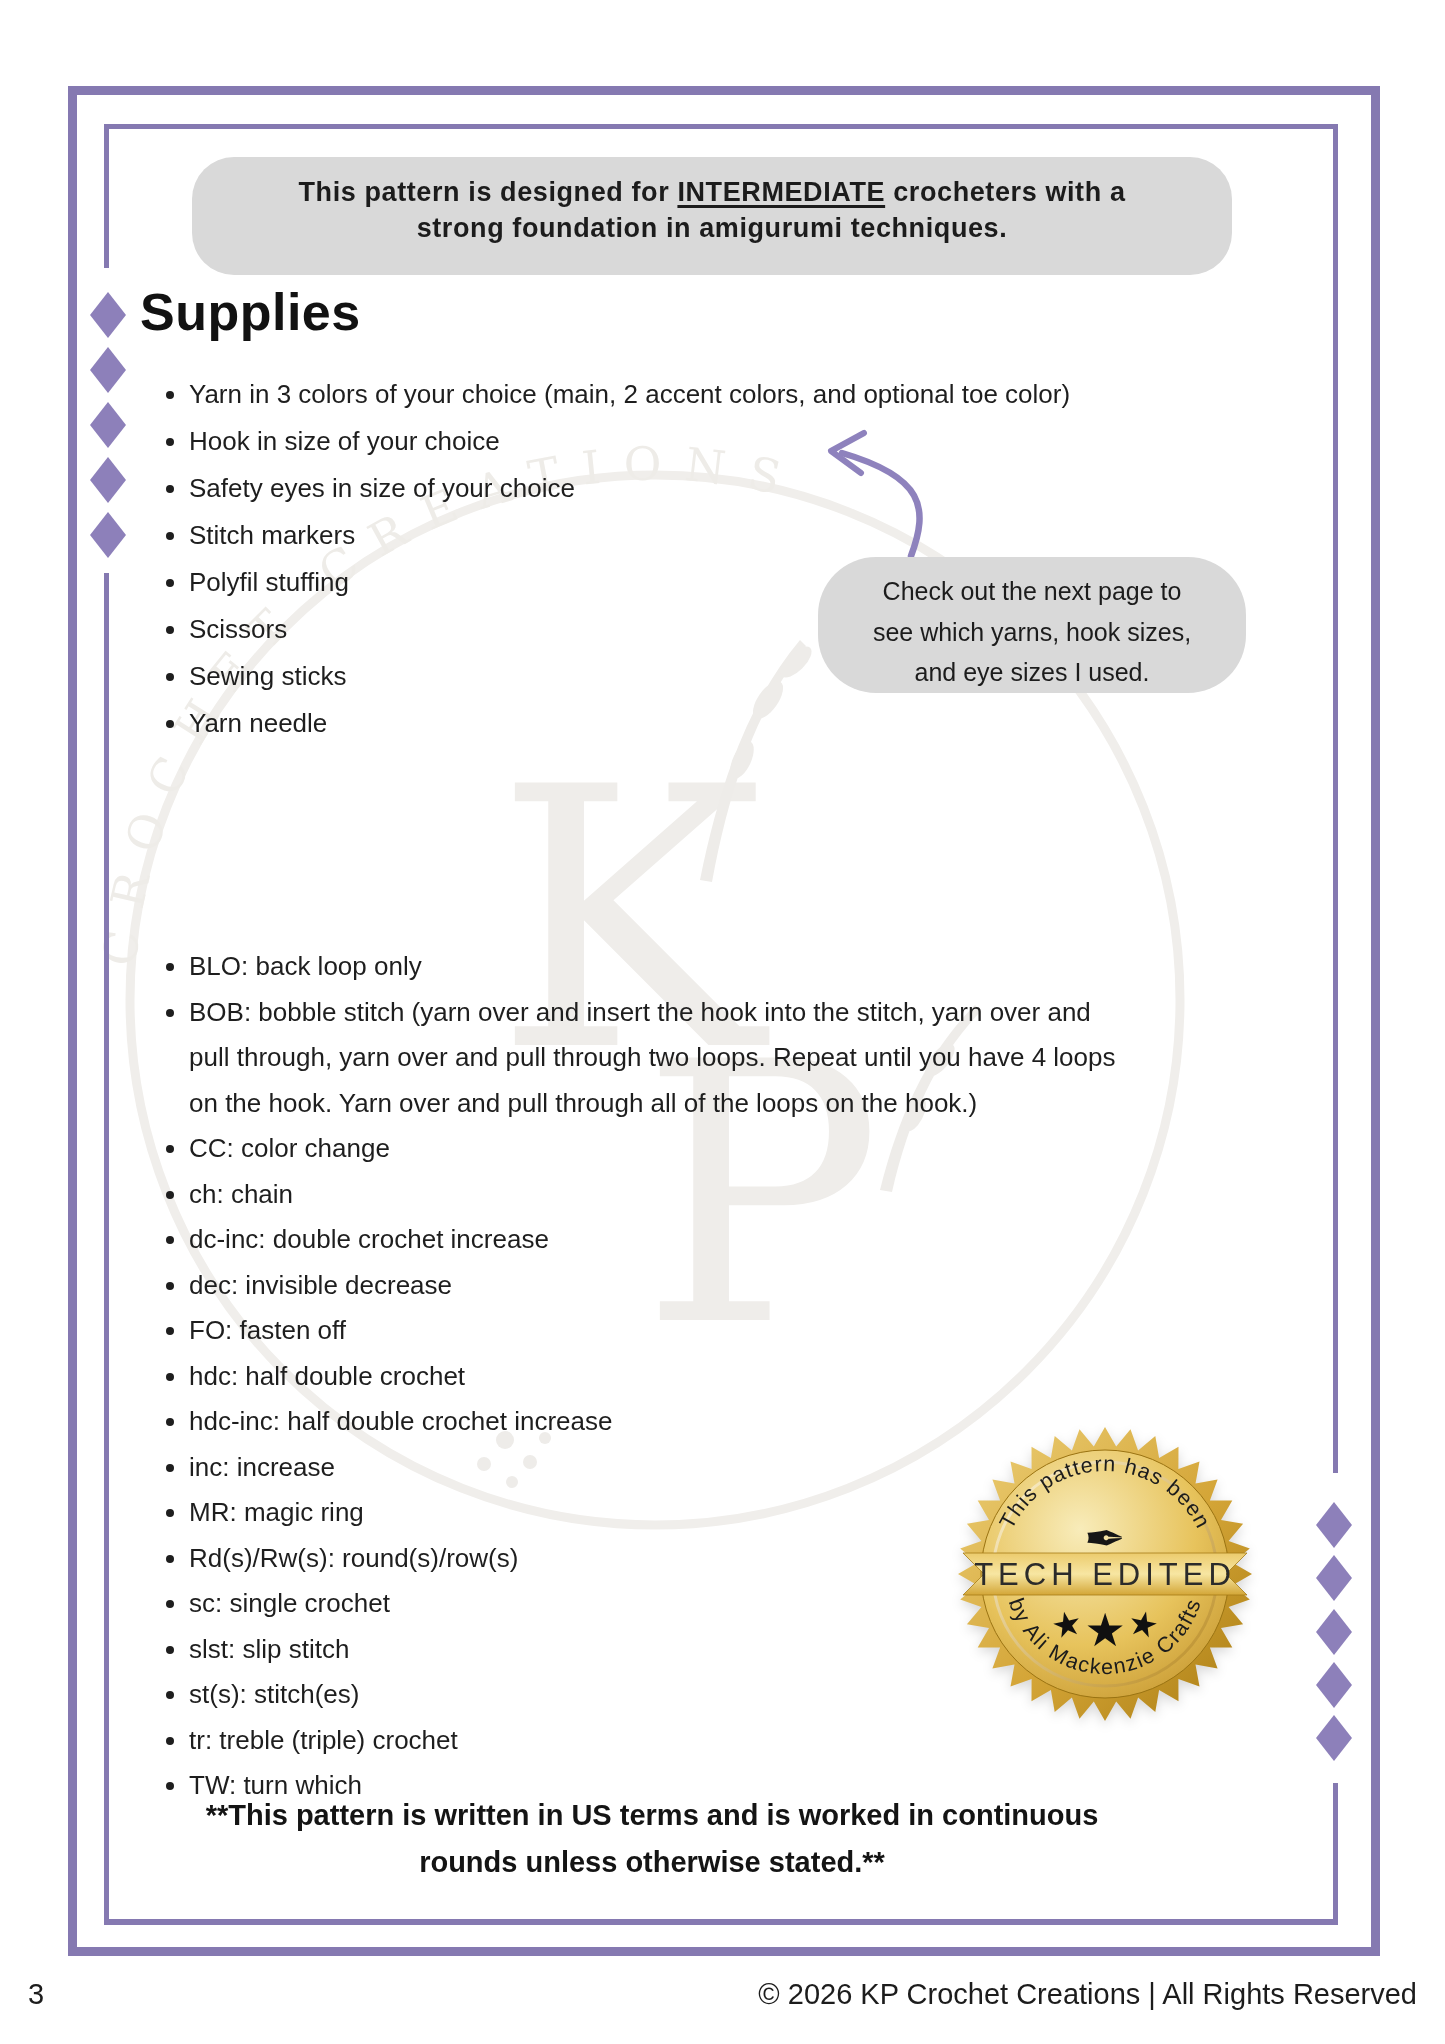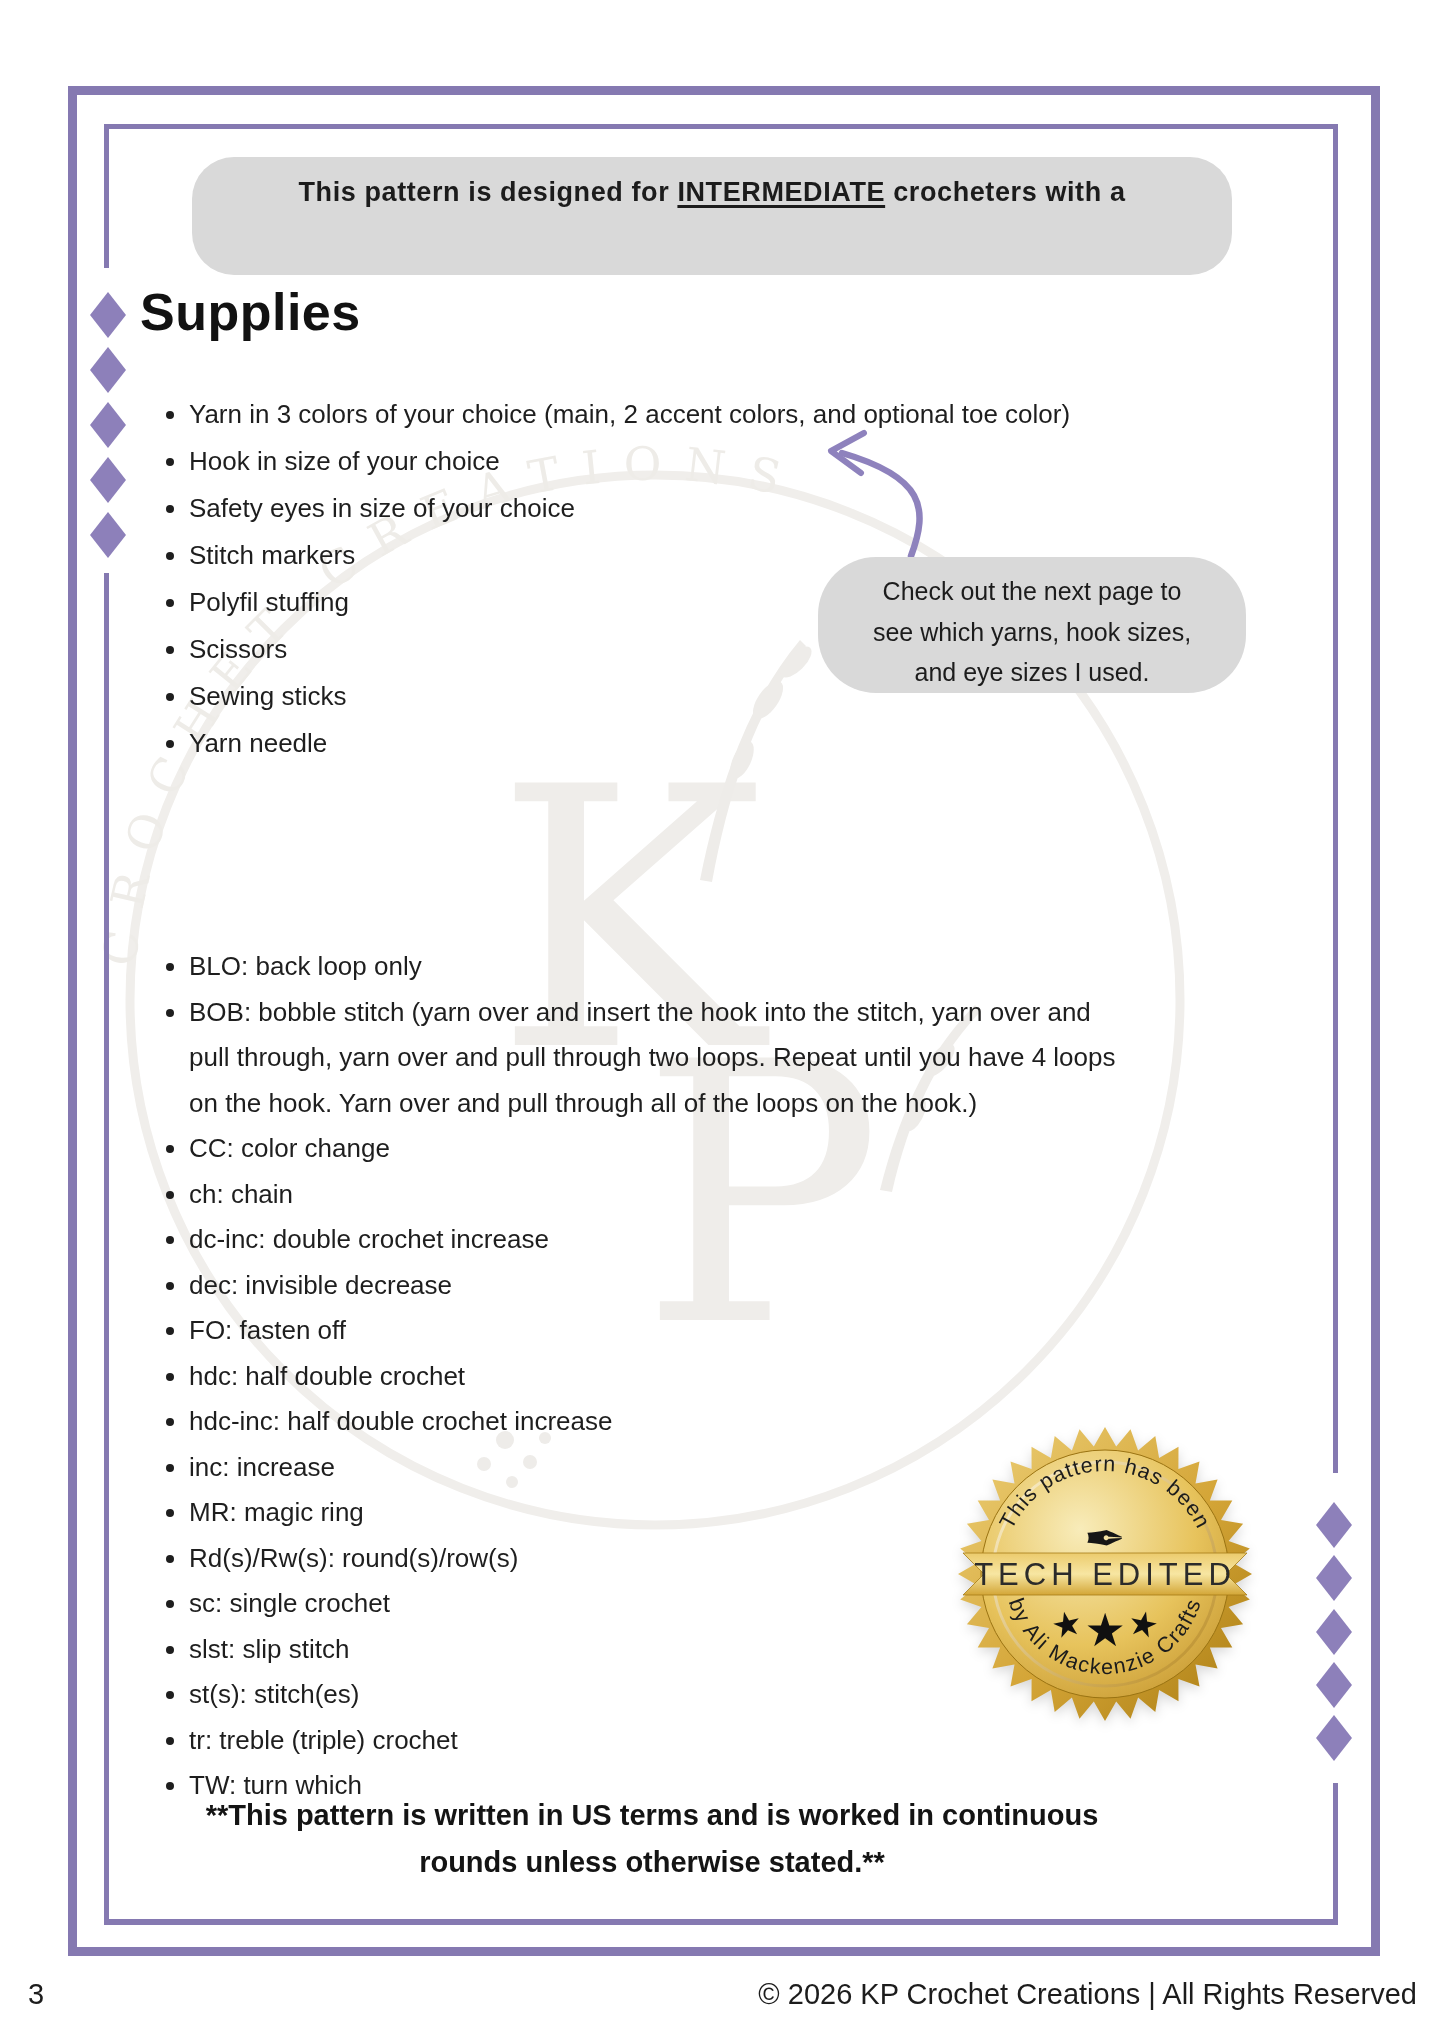--- a/index.html
+++ b/index.html
@@ -99,25 +99,26 @@
 
   <div class="diamond" style="left:1316px;top:1502px;"></div>
   <div class="diamond" style="left:1316px;top:1555px;"></div>
   <div class="diamond" style="left:1316px;top:1609px;"></div>
   <div class="diamond" style="left:1316px;top:1662px;"></div>
   <div class="diamond" style="left:1316px;top:1715px;"></div>
 
   <div class="intro-box">
     <div class="intro-text">
       <span>This pattern is designed for </span><span class="intro-hl">INTERMEDIATE</span><span> crocheters with a</span><br>
+      <span>strong foundation in amigurumi techniques.</span>
     </div>
   </div>
 
   <div class="h1" style="top:282px;">Supplies</div>
-  <ul class="blist" style="top:391px;">
+  <ul class="blist" style="top:371px;">
     <li>Yarn in 3 colors of your choice (main, 2 accent colors, and optional toe color)</li>
     <li>Hook in size of your choice</li>
     <li>Safety eyes in size of your choice</li>
     <li>Stitch markers</li>
     <li>Polyfil stuffing</li>
     <li>Scissors</li>
     <li>Sewing sticks</li>
     <li>Yarn needle</li>
   </ul>
 

